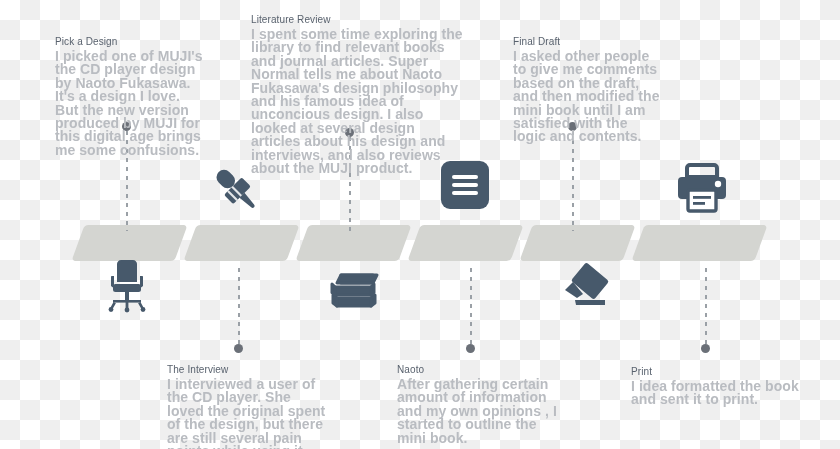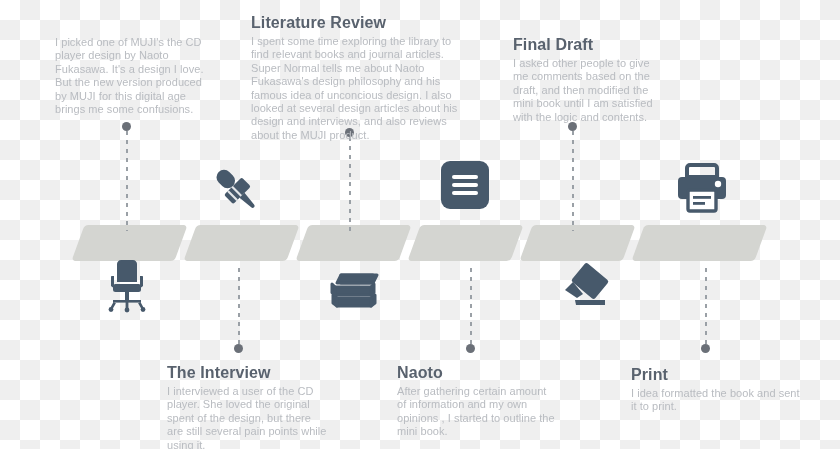--- a/index.html
+++ b/index.html
@@ -57,31 +57,32 @@
     background: #6b7078;
   }
 
   
   .block {
     position: absolute;
     width: 200px;
   }
   .block h3 {
     margin: 0 0 3px 0;
-    font-size: 16px;
-    font-weight: 700;
+    font-size: 10px;
+    font-weight: 400;
     color: #59626e;
     letter-spacing: 0.1px;
   }
   .block p {
     margin: 0;
-    font-size: 11px;
+    font-size: 14px;
     line-height: 13.4px;
     color: #b9bcc1;
     letter-spacing: 0.05px;
+    font-weight: bold;
   }
 
   
   .icon {
     position: absolute;
     color: #47596b;
   }
   .icon svg { display: block; }
 </style>
 </head>
@@ -178,20 +179,21 @@
       <path d="M14 2h24a3 3 0 0 1 3 3v9H11V5a3 3 0 0 1 3-3z" fill="none" stroke="currentColor" stroke-width="4"></path>
       <rect x="2" y="14" width="48" height="22" rx="4"></rect>
       <circle cx="42" cy="21" r="3.2" fill="#fff"></circle>
       <rect x="12" y="27" width="28" height="21" rx="2" fill="#fff" stroke="currentColor" stroke-width="3.4"></rect>
       <rect x="17" y="33" width="18" height="2.8"></rect>
       <rect x="17" y="39" width="12" height="2.8"></rect>
     </svg>
   </div>
 
   <div class="block" style="left:55px;top:36px;width:150px;">
+    <h3>Pick a Design</h3>
     <p>I picked one of MUJI's the CD player design by Naoto Fukasawa. It's a design I love. But the new version produced by MUJI for this digital age brings me some confusions.</p>
   </div>
 
   <div class="block" style="left:251px;top:14px;width:212px;">
     <h3>Literature Review</h3>
     <p>I spent some time exploring the library to find relevant books and journal articles. Super Normal tells me about Naoto Fukasawa's design philosophy and his famous idea of unconcious design. I also looked at several design articles about his design and interviews, and also reviews about the MUJI product.</p>
   </div>
 
   <div class="block" style="left:513px;top:36px;width:150px;">
     <h3>Final Draft</h3>

